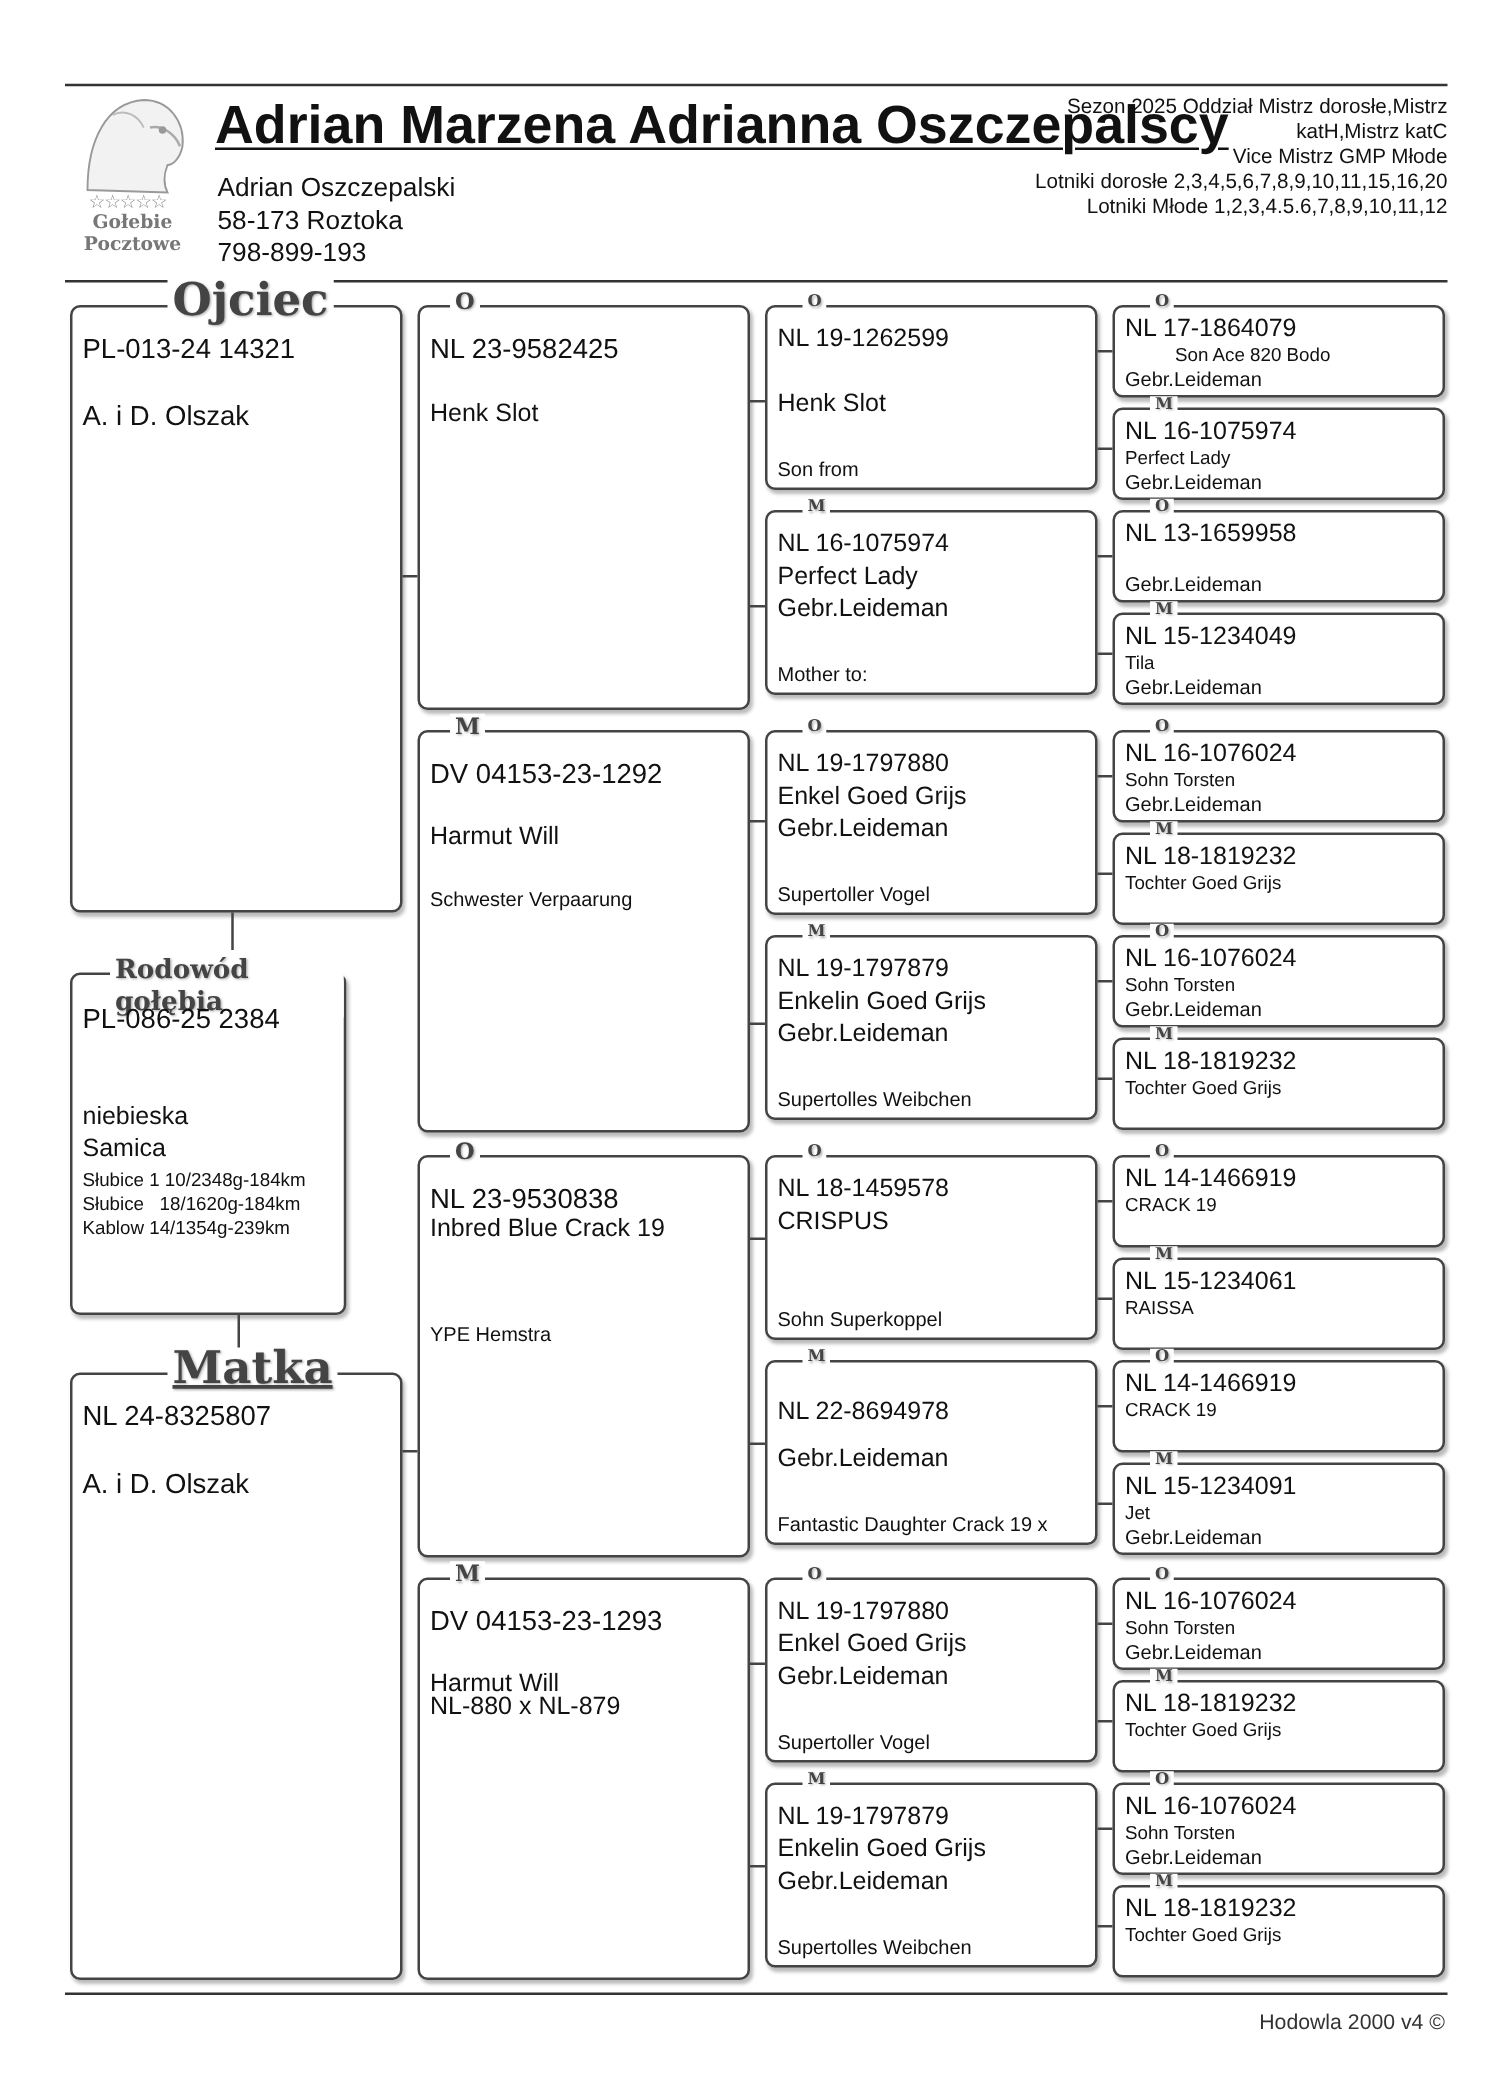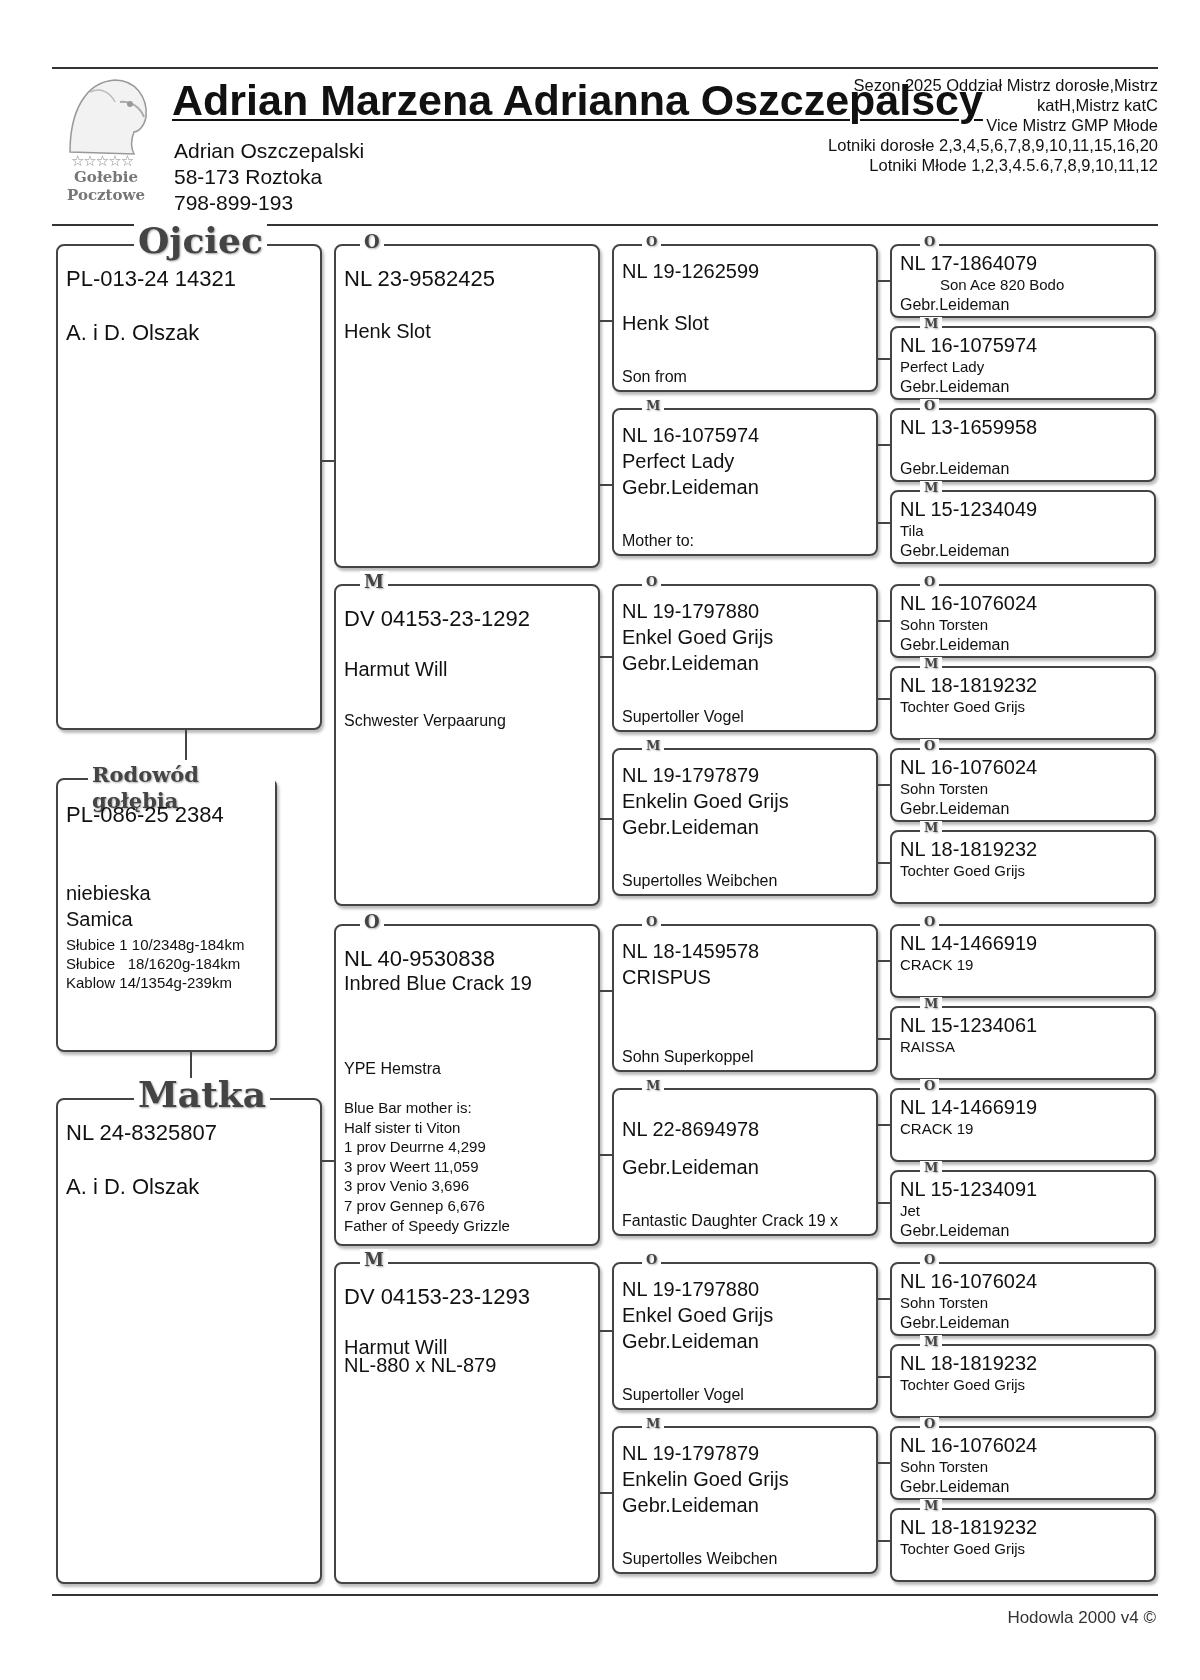--- a/index.html
+++ b/index.html
@@ -77,53 +77,44 @@
   <span class="t f22" style="top:22px;">PL-086-25 2384</span>
   <span class="t f20" style="top:102px;">niebieska</span>
   <span class="t f20" style="top:128px;">Samica</span>
   <span class="t f15" style="top:156px;">Słubice 1 10/2348g-184km</span>
   <span class="t f15" style="top:175px;white-space:pre;">Słubice   18/1620g-184km</span>
   <span class="t f15" style="top:194px;">Kablow 14/1354g-239km</span>
 </div>
 <div class="line" style="left:190px;top:1052px;width:2px;height:30px;"></div>
 
 <div class="box" style="left:56px;top:1098px;width:266px;height:486px;">
-  <span class="lbl big" style="left:76px;">Matka</span>
+  <span class="lbl big" style="left:76px;text-decoration:underline;">Matka</span>
   <span class="t f22" style="top:20px;">NL 24-8325807</span>
   <span class="t f22" style="top:74px;">A. i D. Olszak</span>
 </div>
 
 <div class="line" style="left:322px;top:460px;width:12px;height:2px;"></div>
 <div class="line" style="left:322px;top:1160px;width:12px;height:2px;"></div>
 
 <div class="box" style="left:334px;top:244px;width:266px;height:324px;">
   <span class="lbl sm" style="left:24px;">O</span>
   <span class="t f22" style="top:20px;">NL 23-9582425</span>
   <span class="t f20" style="top:74px;">Henk Slot</span>
 </div>
 <div class="box" style="left:334px;top:584px;width:266px;height:322px;">
   <span class="lbl sm" style="left:24px;">M</span>
   <span class="t f22" style="top:20px;">DV 04153-23-1292</span>
   <span class="t f20" style="top:72px;">Harmut Will</span>
   <span class="t f16" style="top:126px;">Schwester Verpaarung</span>
 </div>
 <div class="box" style="left:334px;top:924px;width:266px;height:322px;">
   <span class="lbl sm" style="left:24px;">O</span>
-  <span class="t f22" style="top:20px;">NL 40-9530838</span>
+  <span class="t f22" style="top:20px;">NL 23-9530838</span>
   <span class="t f20" style="top:46px;">Inbred Blue Crack 19</span>
   <span class="t f16" style="top:134px;">YPE Hemstra</span>
-  <div style="position:absolute;left:8px;top:172px;font-size:15px;line-height:19.6px;">
-    <div>Blue Bar mother is:</div>
-    <div>Half sister ti Viton</div>
-    <div>1 prov Deurrne 4,299</div>
-    <div>3 prov Weert 11,059</div>
-    <div>3 prov Venio 3,696</div>
-    <div>7 prov Gennep 6,676</div>
-    <div>Father of Speedy Grizzle</div>
-  </div>
 </div>
 <div class="box" style="left:334px;top:1262px;width:266px;height:322px;">
   <span class="lbl sm" style="left:24px;">M</span>
   <span class="t f22" style="top:20px;">DV 04153-23-1293</span>
   <span class="t f20" style="top:46px;margin-top:44px;">NL-880 x NL-879</span>
   <span class="t f20" style="top:72px;">Harmut Will</span>
 </div>
 
 <div class="line" style="left:600px;top:320px;width:12px;height:2px;"></div>
 <div class="line" style="left:600px;top:484px;width:12px;height:2px;"></div>

